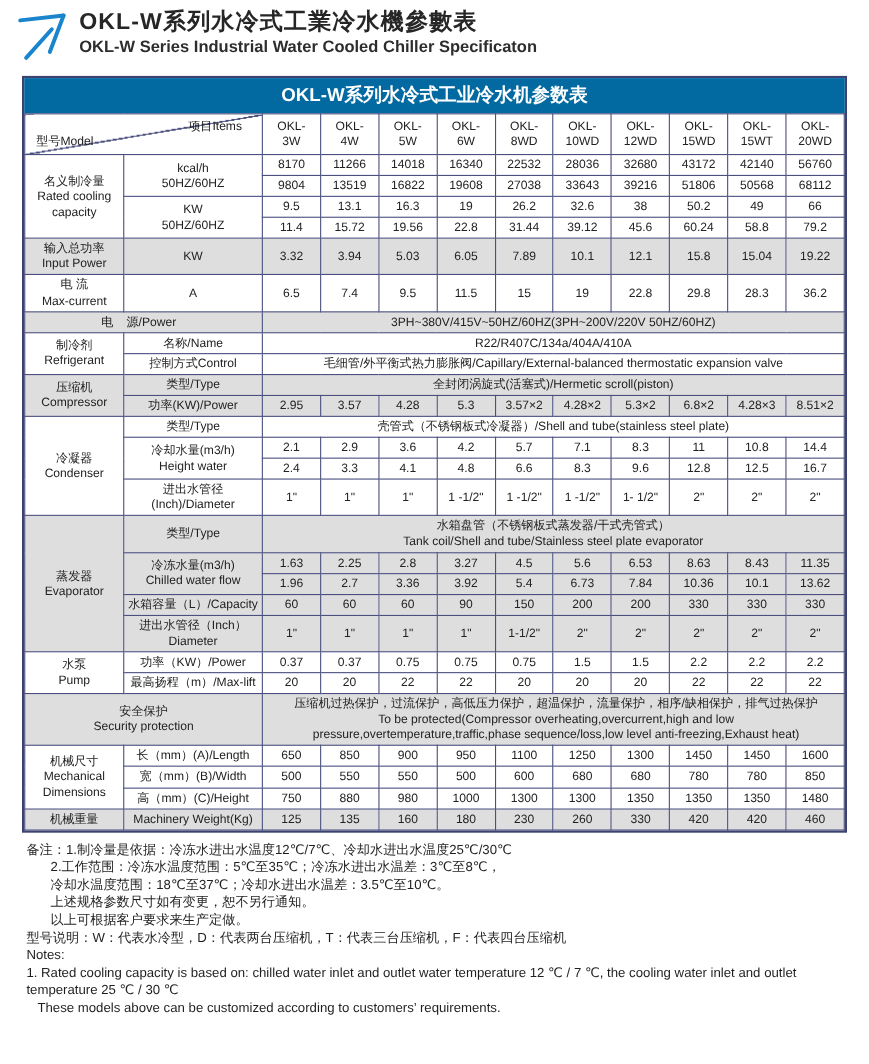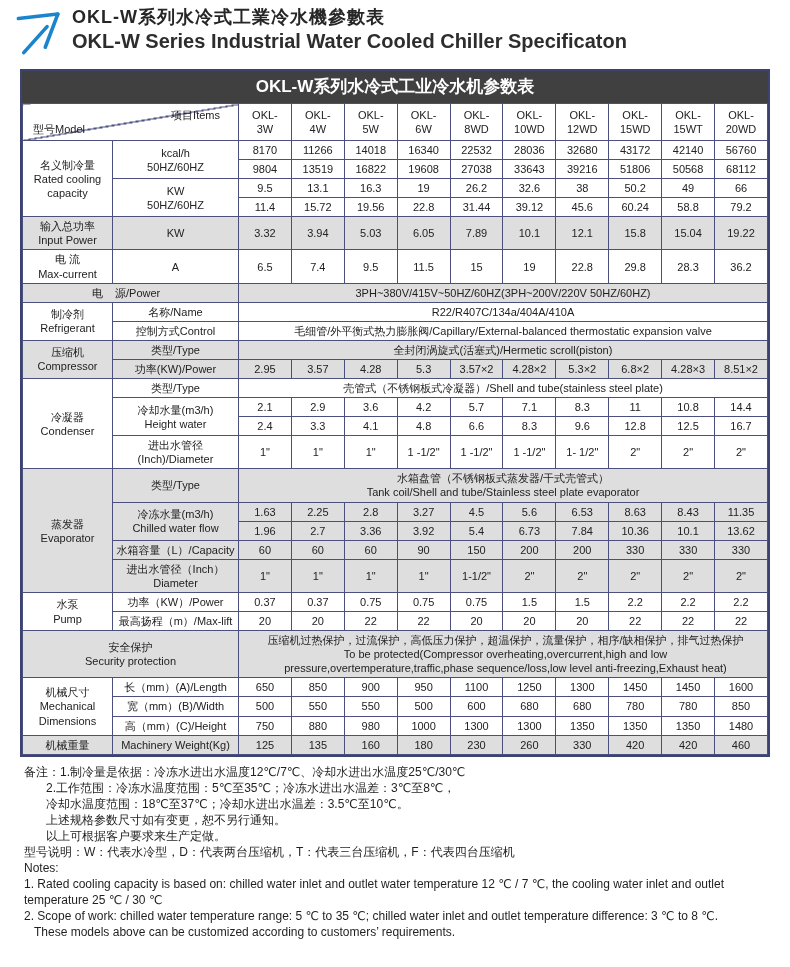--- a/index.html
+++ b/index.html
@@ -5,25 +5,25 @@
   html,body{margin:0;padding:0;}
   body{
     width:790px;height:967px;background:#ffffff;
     font-family:"Liberation Sans","DejaVu Sans",sans-serif;color:#222;
     overflow:hidden;
   }
   
   .hdr{display:flex;align-items:flex-start;padding:5px 0 0 12px;}
   .logo{width:54px;height:52px;flex:0 0 auto;margin-top:1px;}
   .titles{margin-left:6px;}
-  .t-zh{font-size:18px;font-weight:700;color:#262626;letter-spacing:1px;}
-  .t-en{font-size:20px;font-weight:600;color:#2d2d2d;margin-top:1px;}
+  .t-zh{font-size:21px;font-weight:700;color:#262626;letter-spacing:1px;}
+  .t-en{font-size:15px;font-weight:600;color:#2d2d2d;margin-top:1px;}
   
   .tblwrap{margin:11px 20px 0;border:2px solid #3d4370;}
-  .tbl-title{background:#404040;color:#fff;text-align:center;font-size:17px;font-weight:600;padding:4px 0 5px;}
+  .tbl-title{background:#0369a1;color:#fff;text-align:center;font-size:17px;font-weight:600;padding:4px 0 5px;}
   table{border-collapse:collapse;width:100%;table-layout:fixed;font-size:11px;}
   td{border:1px solid #4a4f7e;text-align:center;vertical-align:middle;
      padding:2px 1px;white-space:pre-line;line-height:1.28;overflow:hidden;}
   .gray{background:#dedede;}
   .c-spanl{text-align:center;padding-left:6px;}
   .c-diag{position:relative;height:36px;padding:0;
     background:linear-gradient(to bottom right,
       transparent calc(50% - 0.7px),#4a4f7e calc(50% - 0.7px),
       #4a4f7e calc(50% + 0.7px),transparent calc(50% + 0.7px));}
   .diag-left{position:absolute;left:10px;bottom:4px;}
@@ -415,15 +415,14 @@
 <div class="notes" id="notes">
     <div class="note-line ind-0">备注：1.制冷量是依据：冷冻水进出水温度12℃/7℃、冷却水进出水温度25℃/30℃</div>
     <div class="note-line ind-1">2.工作范围：冷冻水温度范围：5℃至35℃；冷冻水进出水温差：3℃至8℃，</div>
     <div class="note-line ind-1">冷却水温度范围：18℃至37℃；冷却水进出水温差：3.5℃至10℃。</div>
     <div class="note-line ind-1">上述规格参数尺寸如有变更，恕不另行通知。</div>
     <div class="note-line ind-1">以上可根据客户要求来生产定做。</div>
     <div class="note-line ind-0">型号说明：W：代表水冷型，D：代表两台压缩机，T：代表三台压缩机，F：代表四台压缩机</div>
     <div class="note-line ind-0">Notes:</div>
     <div class="note-line ind-0">1. Rated cooling capacity is based on: chilled water inlet and outlet water temperature 12 ℃ / 7 ℃, the cooling water inlet and outlet</div>
     <div class="note-line ind-0">temperature 25 ℃ / 30 ℃</div>
-    <div class="note-line ind-0">2. Scope of work: chilled water temperature range: 5 ℃ to 35 ℃; chilled water inlet and outlet temperature difference: 3 ℃ to 8 ℃.</div>
     <div class="note-line ind-2">These models above can be customized according to customers’ requirements.</div>
   </div>
 
 </body></html>

